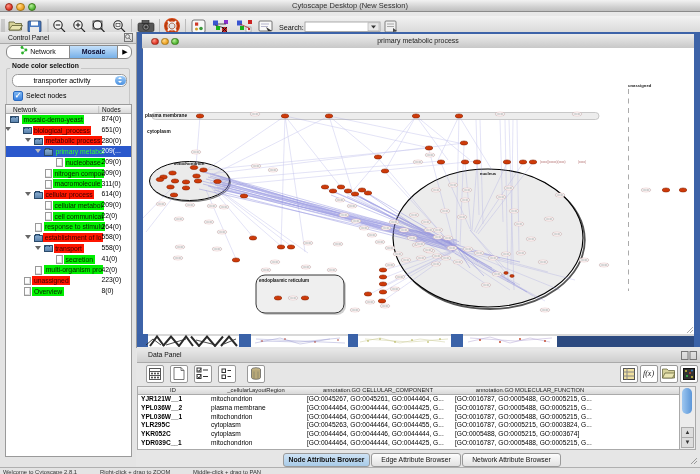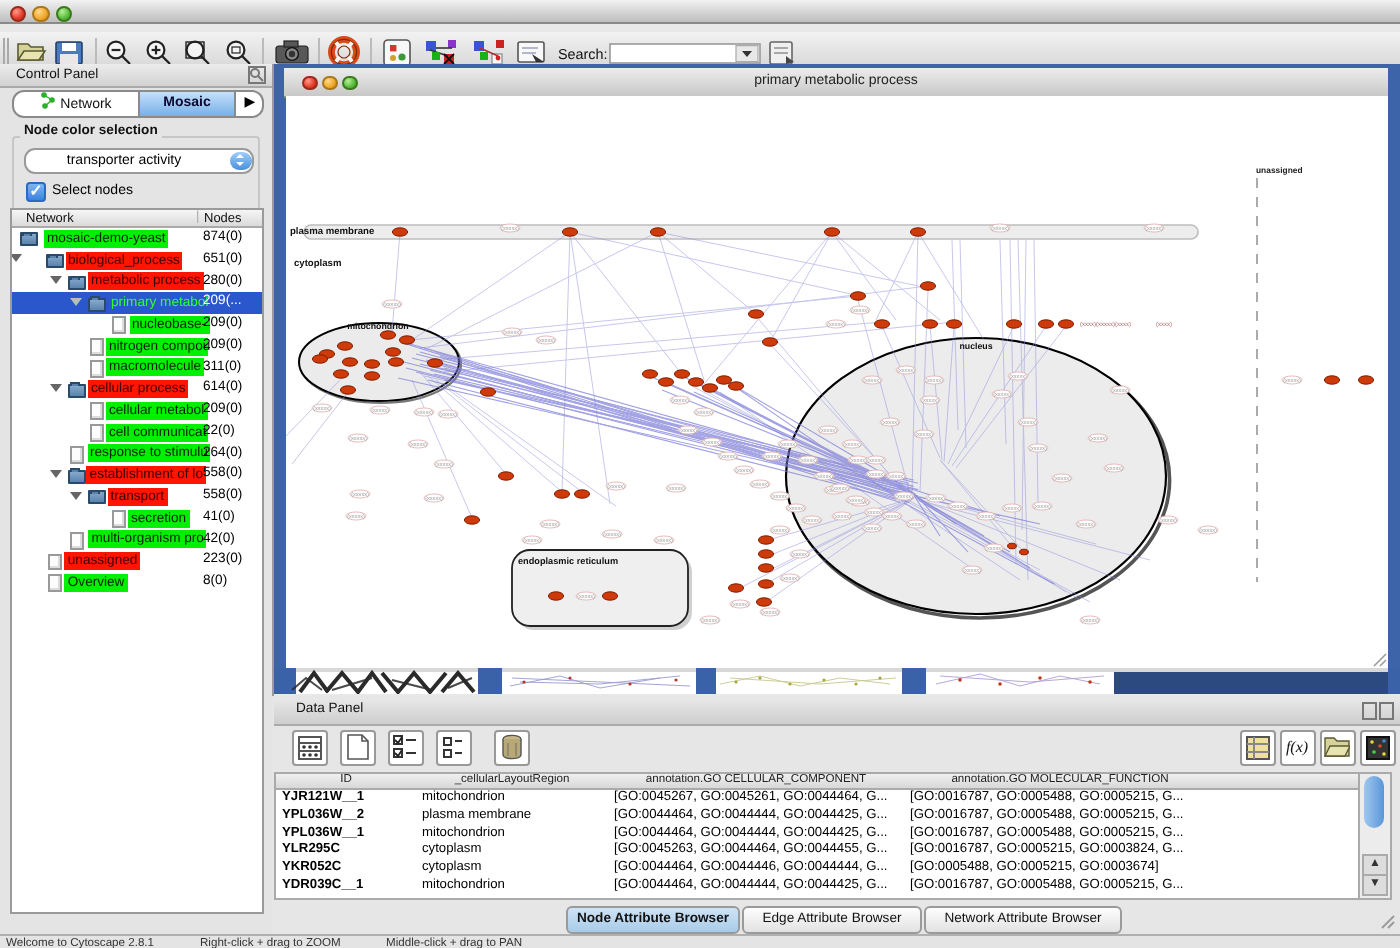--- a/index.html
+++ b/index.html
@@ -52,20 +52,21 @@
 #dscroll{position:absolute;left:543px;top:38px;width:15px;height:62px;background:#ececec;border:1px solid #aaa;}
 #dthumb{position:absolute;left:1.5px;top:1px;width:10px;height:26px;background:linear-gradient(90deg,#9ec7f0,#5b96d8);border-radius:5px;}
 .tabbtn{position:absolute;top:105px;height:12px;border:1px solid #9a9a9a;background:linear-gradient(#fdfdfd,#e2e2e2);border-radius:3px;font-size:6.8px;color:#111;text-align:center;line-height:12px;}
 #statusbar{left:0;top:467px;width:700px;height:7px;background:#e4e4e4;border-top:1px solid #b0b0b0;font-size:5.8px;color:#333;}
 </style></head><body>
 
 <div class="abs" id="titlebar">
 <div class="light" style="left:4.8px;background:radial-gradient(circle at 35% 30%,#ff9a8a,#e33a2a 60%,#b02010);border:0.5px solid #9a2a1a;"></div>
 <div class="light" style="left:16.3px;background:radial-gradient(circle at 35% 30%,#ffd98a,#f0a72a 60%,#c08010);border:0.5px solid #a8781a;"></div>
 <div class="light" style="left:27.8px;background:radial-gradient(circle at 35% 30%,#b8f09a,#58bb3a 60%,#3a9a20);border:0.5px solid #3a7a1a;"></div>
+<div class="t">Cytoscape Desktop (New Session)</div>
 </div>
 <div class="abs" id="toolbar">
     <svg width="700" height="19" viewBox="0 0 700 19" style="position:absolute;left:0;top:0">
 <line x1="2" y1="3" x2="2" y2="16" stroke="#aaa"></line>
       <line x1="4" y1="3" x2="4" y2="16" stroke="#aaa"></line>
 <g>
  <path d="M9 6 l5 0 l1.5 1.5 l6 0 l0 6.5 l-12.5 0 z" fill="#d6d29a" stroke="#5a5a30" stroke-width="0.8"></path>
  <path d="M9 14 l3 -4.5 l10.5 0 l-3 4.5 z" fill="#e8e4b0" stroke="#5a5a30" stroke-width="0.8"></path>
  <rect x="28" y="5" width="13" height="11" rx="1" fill="#4a7ac0" stroke="#23406a" stroke-width="0.8"></rect>
  <rect x="31" y="5.5" width="7" height="4" fill="#fff"></rect>

